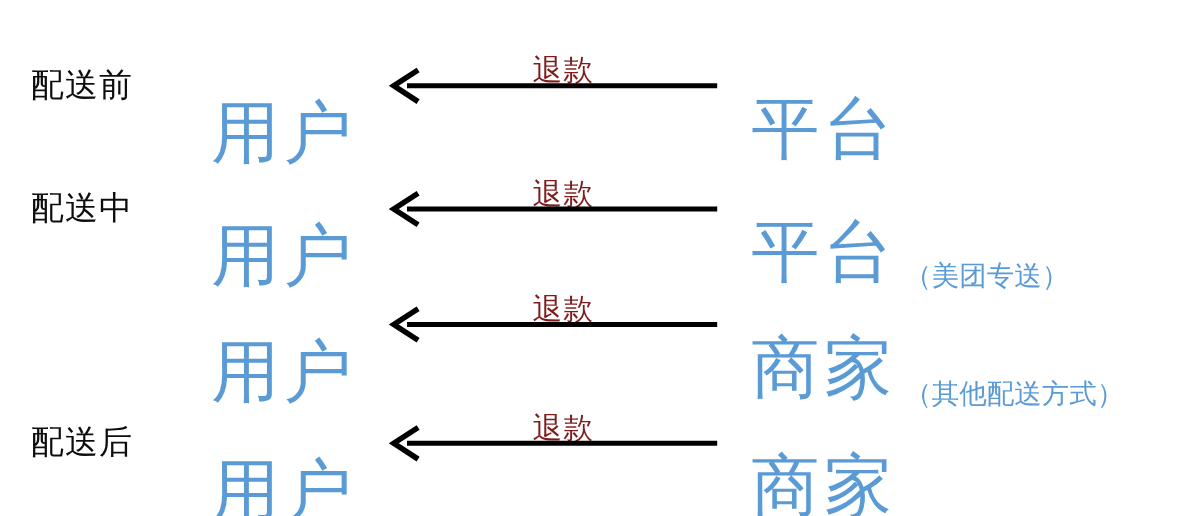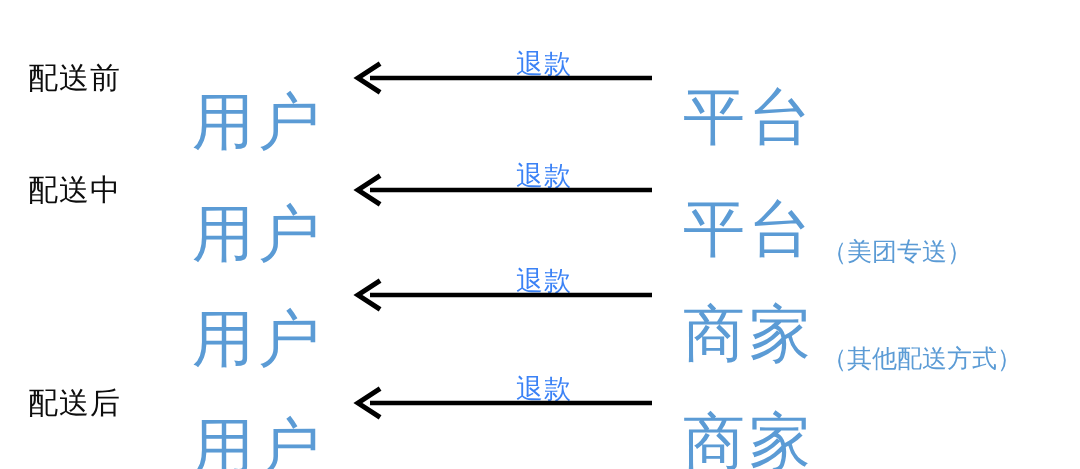--- a/index.html
+++ b/index.html
@@ -71,25 +71,25 @@
     height: 30px;
     transform: translateY(-50%);
   }
   .arrow svg { display: block; overflow: visible; }
 
   
   .arrow-caption {
     position: absolute;
     left: 452px;
     width: 120px;
-    text-align: right;
+    text-align: center;
     transform: translateY(-100%);
     font-size: 27px;
     line-height: 1;
-    color: #3b82f6;
+    color: #7f1d1d;
     white-space: nowrap;
     letter-spacing: 1px;
   }
 </style>
 </head>
 <body>
 
 <div id="canvas">
 
   <div class="row" style="top:78px;">

